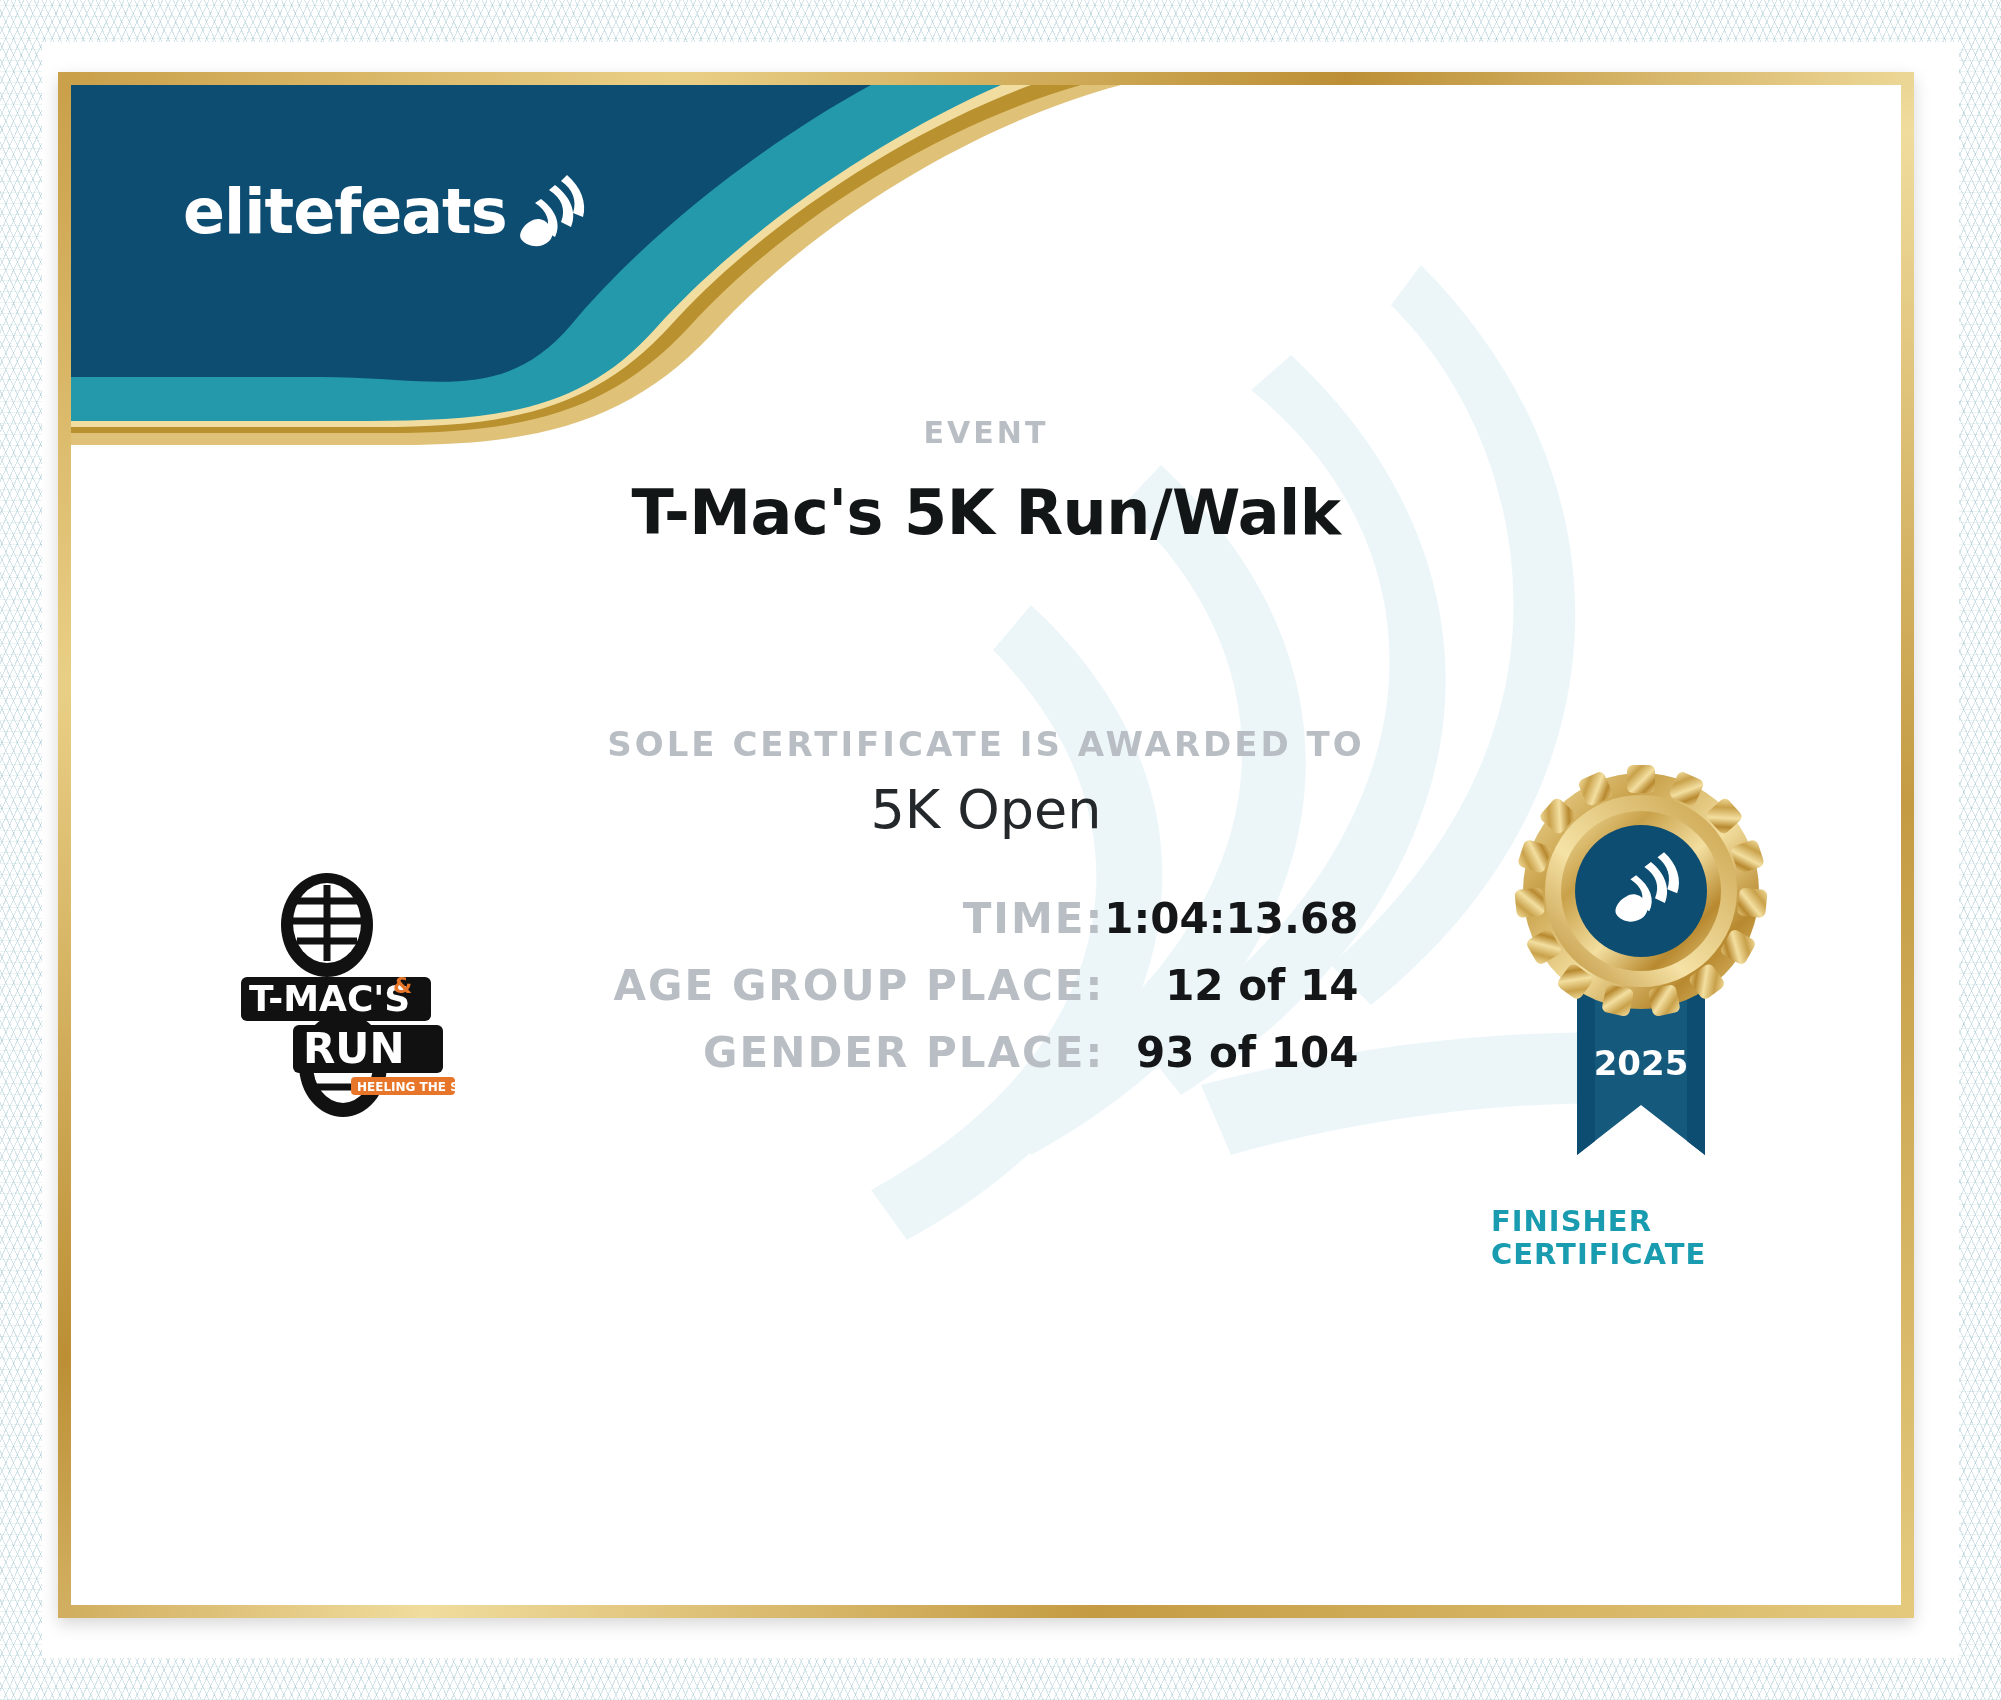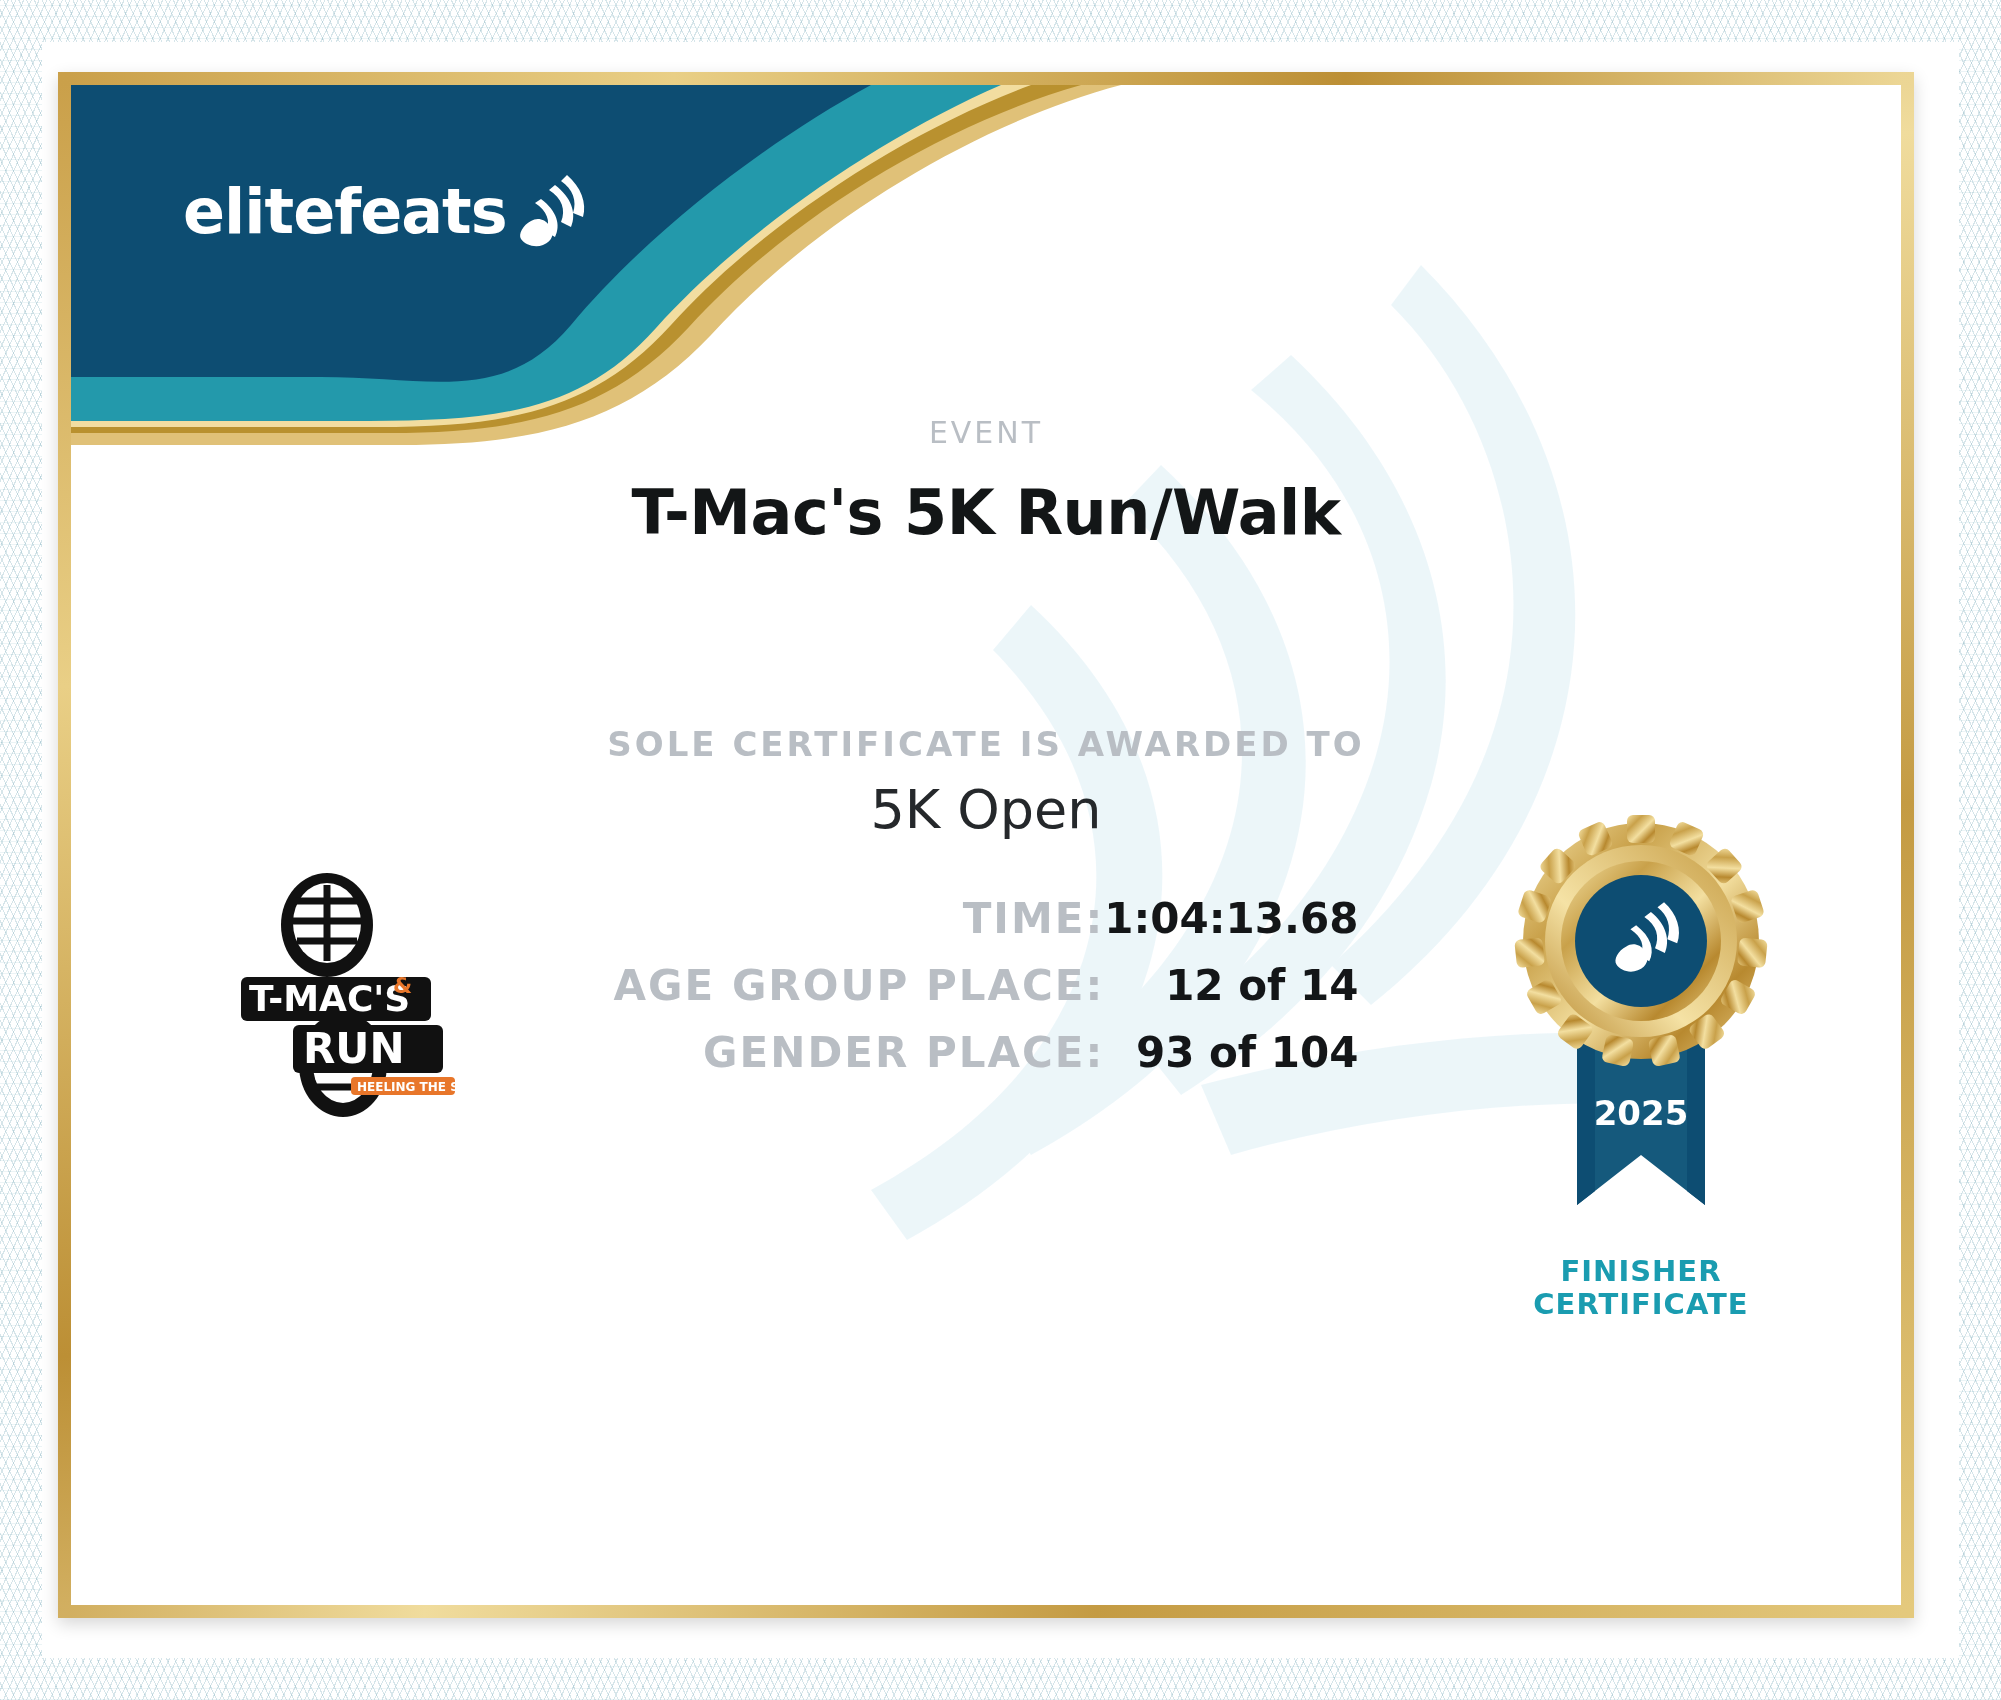--- a/index.html
+++ b/index.html
@@ -94,21 +94,21 @@
     position: absolute;
     left: 0;
     right: 0;
     top: 330px;
     text-align: center;
   }
   .label {
     color: #b9bec4;
     font-size: 30px;
     letter-spacing: 3px;
-    font-weight: normal;
+    font-weight: bold;
     font-family: "DejaVu Sans", sans-serif;
   }
   .event-name {
     color: #131617;
     font-size: 62px;
     font-weight: bold;
     margin-top: 26px;
     letter-spacing: -0.5px;
     font-family: "DejaVu Sans", sans-serif;
   }
@@ -171,23 +171,23 @@
     left: 160px;
     top: 780px;
     width: 240px;
     height: 260px;
   }
 
   
   .seal {
     position: absolute;
     right: 110px;
-    top: 728px;
+    top: 678px;
     width: 300px;
-    text-align: center;
+    text-align: left;
   }
   .seal-caption {
     margin-top: 8px;
     color: #1a9cb0;
     font-size: 29px;
     font-weight: bold;
     letter-spacing: 1px;
     line-height: 1.15;
     font-family: "DejaVu Sans", sans-serif;
   }

